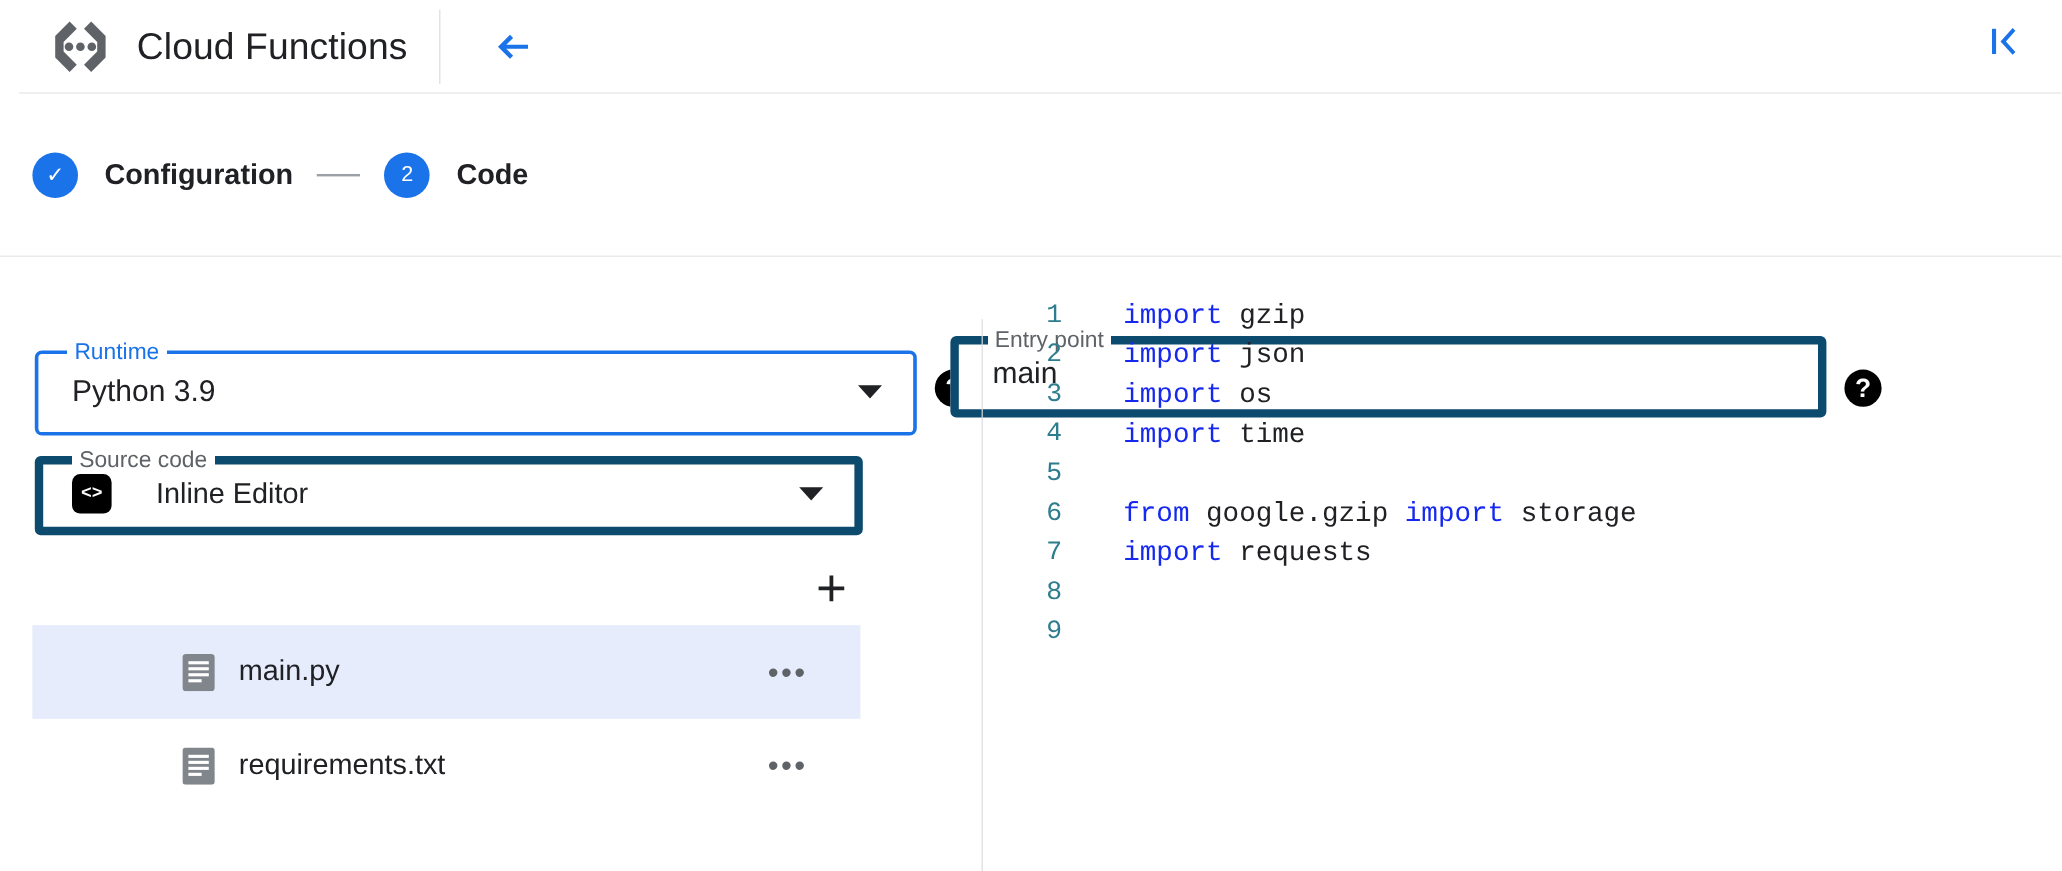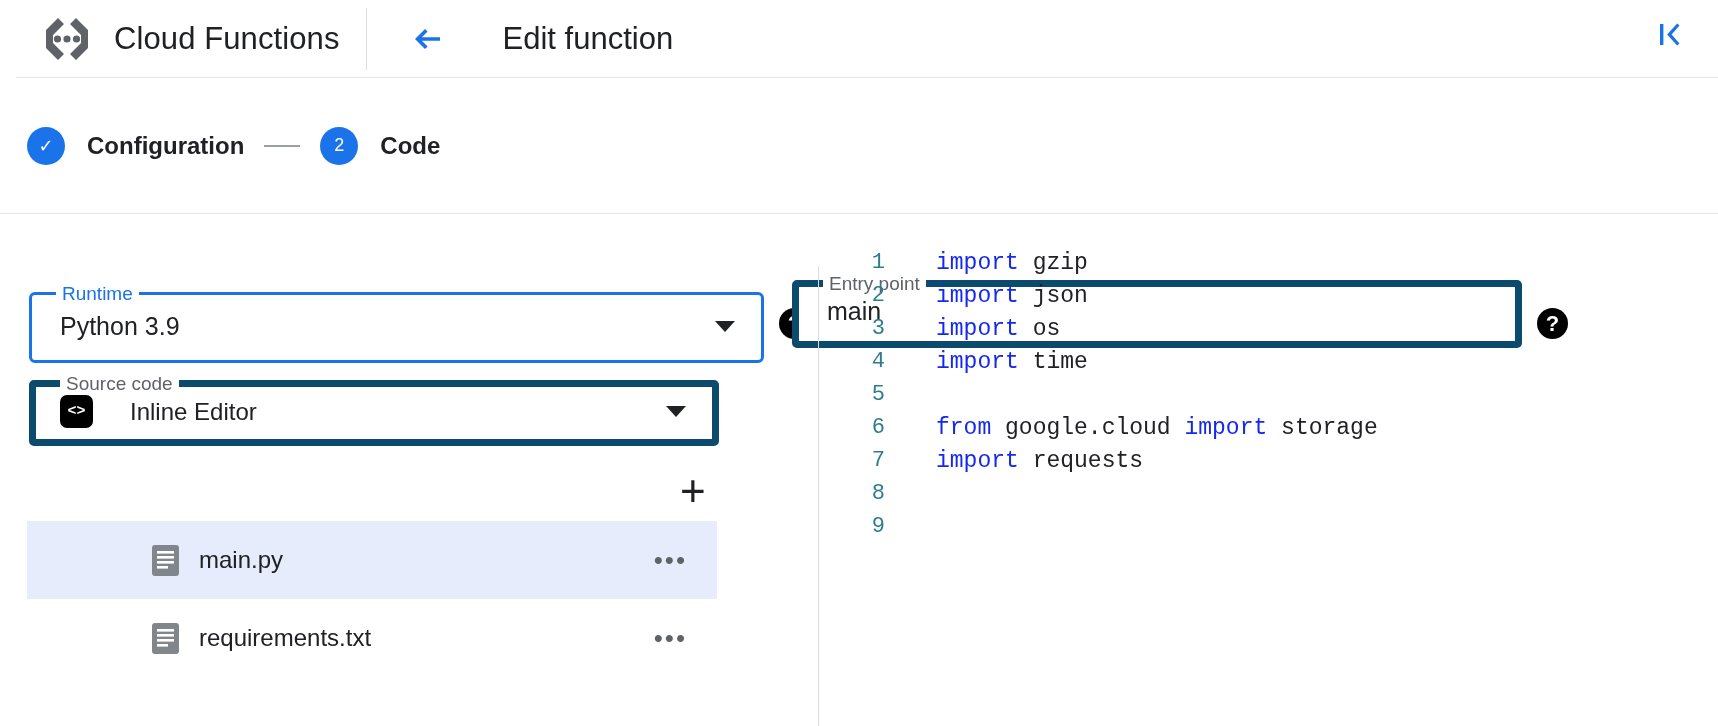--- a/index.html
+++ b/index.html
@@ -186,21 +186,21 @@
     font-weight: 300;
   }
 
   
   .file-list { position: absolute; left: 27px; top: 307px; width: 690px; }
   .file-item {
     display: flex;
     align-items: center;
     height: 78px;
     padding-left: 125px;
-    padding-right: 30px;
+    padding-right: 44px;
     cursor: pointer;
   }
   .file-item.selected { background: #e6ecfb; }
   .file-icon { width: 27px; height: 31px; flex: 0 0 27px; }
   .file-name { font-size: 24px; color: #202124; margin-left: 20px; white-space: nowrap; }
   .file-more {
     margin-left: auto;
     color: #5f6368;
     font-size: 26px;
     letter-spacing: 2px;
@@ -258,21 +258,20 @@
   </div>
 
   <div class="header-divider"></div>
 
   <div class="back-arrow">
     <svg viewBox="0 0 34 34" width="34" height="34" aria-hidden="true">
       <path d="M15 7 L5 17 L15 27 L17.6 24.4 L11.9 18.7 L30 18.7 L30 15.3 L11.9 15.3 L17.6 9.6 Z" fill="#1a73e8"></path>
     </svg>
   </div>
 
-  <div class="page-title">Edit function</div>
 
   <div class="collapse-btn">
     <svg viewBox="0 0 36 36" width="36" height="36" aria-hidden="true">
       <rect x="8" y="8" width="3.4" height="21" fill="#1a73e8"></rect>
       <path d="M27.5 9.6 L25.2 7.4 L15.1 18.5 L25.2 29.6 L27.5 27.4 L19.6 18.5 Z" fill="#1a73e8"></path>
     </svg>
   </div>
 </div>
 
 <div class="stepper">
@@ -347,18 +346,18 @@
   </div>
 
   <div class="panel-divider"></div>
 
   <div class="editor" id="code-editor">
       <div class="code-line"><span class="ln">1</span><span class="code-text"><span class="kw">import</span><span> gzip</span></span></div>
       <div class="code-line"><span class="ln">2</span><span class="code-text"><span class="kw">import</span><span> json</span></span></div>
       <div class="code-line"><span class="ln">3</span><span class="code-text"><span class="kw">import</span><span> os</span></span></div>
       <div class="code-line"><span class="ln">4</span><span class="code-text"><span class="kw">import</span><span> time</span></span></div>
       <div class="code-line"><span class="ln">5</span><span class="code-text"></span></div>
-      <div class="code-line"><span class="ln">6</span><span class="code-text"><span class="kw">from</span><span> google.cloud </span><span class="kw">import</span><span> storage</span></span></div>
+      <div class="code-line"><span class="ln">6</span><span class="code-text"><span class="kw">from</span><span> google.gzip </span><span class="kw">import</span><span> storage</span></span></div>
       <div class="code-line"><span class="ln">7</span><span class="code-text"><span class="kw">import</span><span> requests</span></span></div>
       <div class="code-line"><span class="ln">8</span><span class="code-text"></span></div>
       <div class="code-line"><span class="ln">9</span><span class="code-text"></span></div>
     </div>
 </div>
 
 </body></html>

